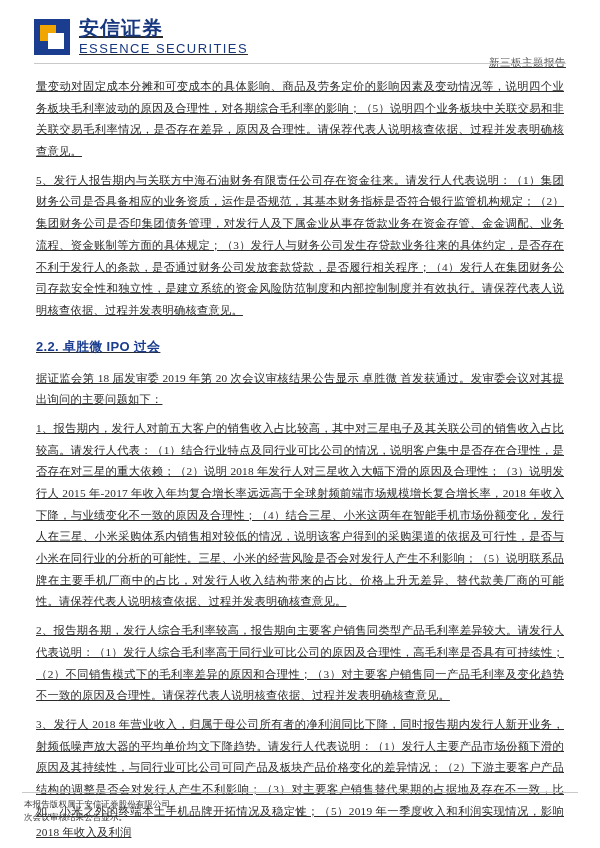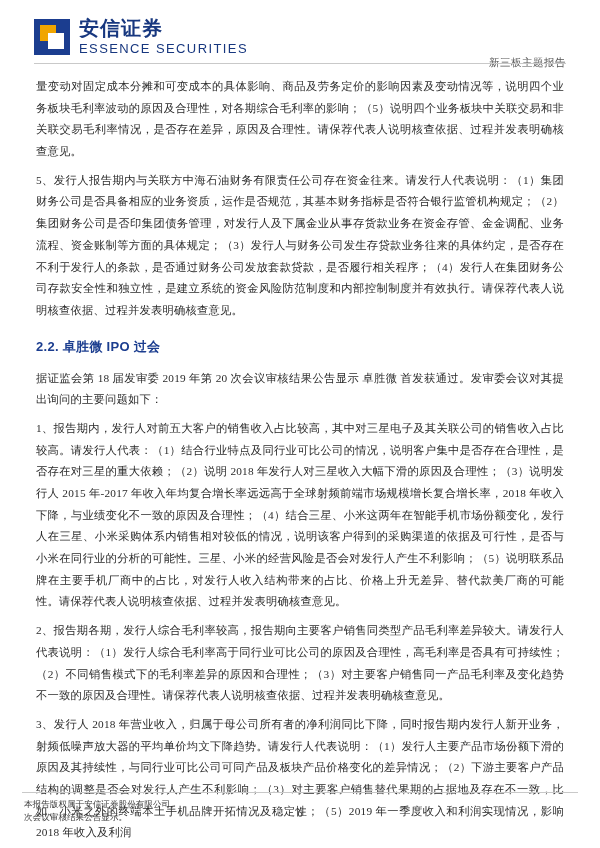--- a/index.html
+++ b/index.html
@@ -13,20 +13,21 @@
     font-family: "Liberation Serif", "DejaVu Serif", serif;
     color: #2b2b2b;
     overflow: hidden;
     position: relative;
   }
   .page {
     position: relative;
     width: 600px;
     height: 848px;
     box-sizing: border-box;
+    text-decoration: underline;
   }
 
   
   .header {
     position: relative;
     height: 72px;
     padding: 18px 34px 0 34px;
     box-sizing: border-box;
     display: flex;
     align-items: flex-start;

